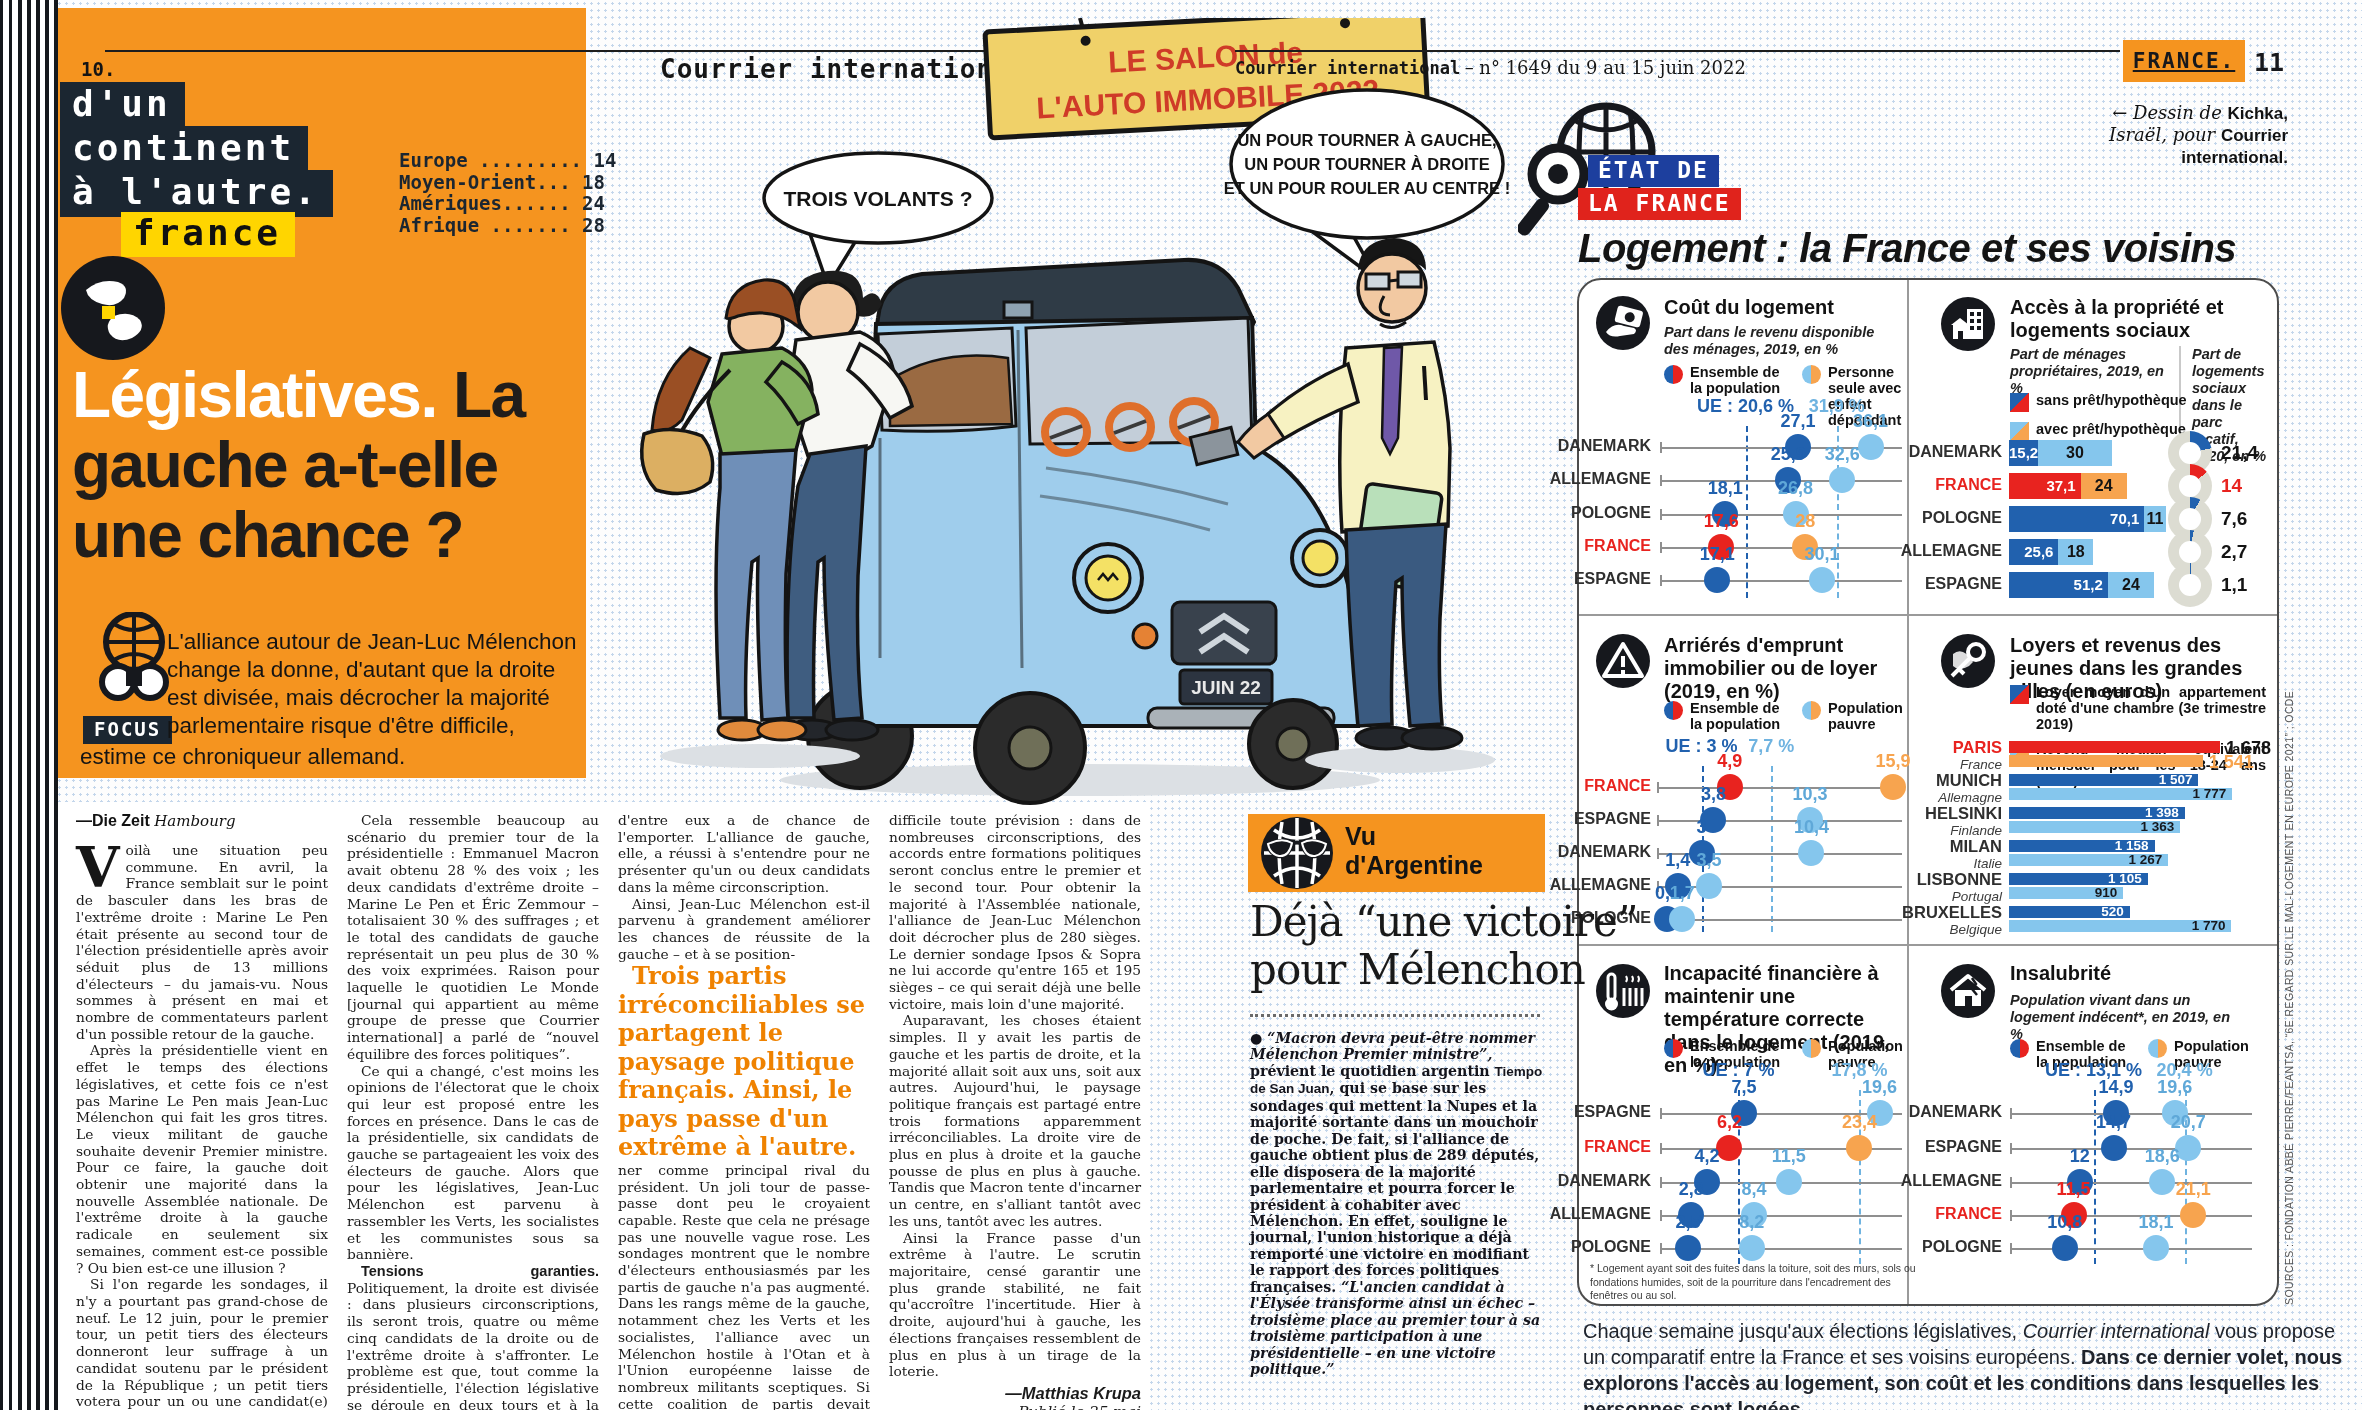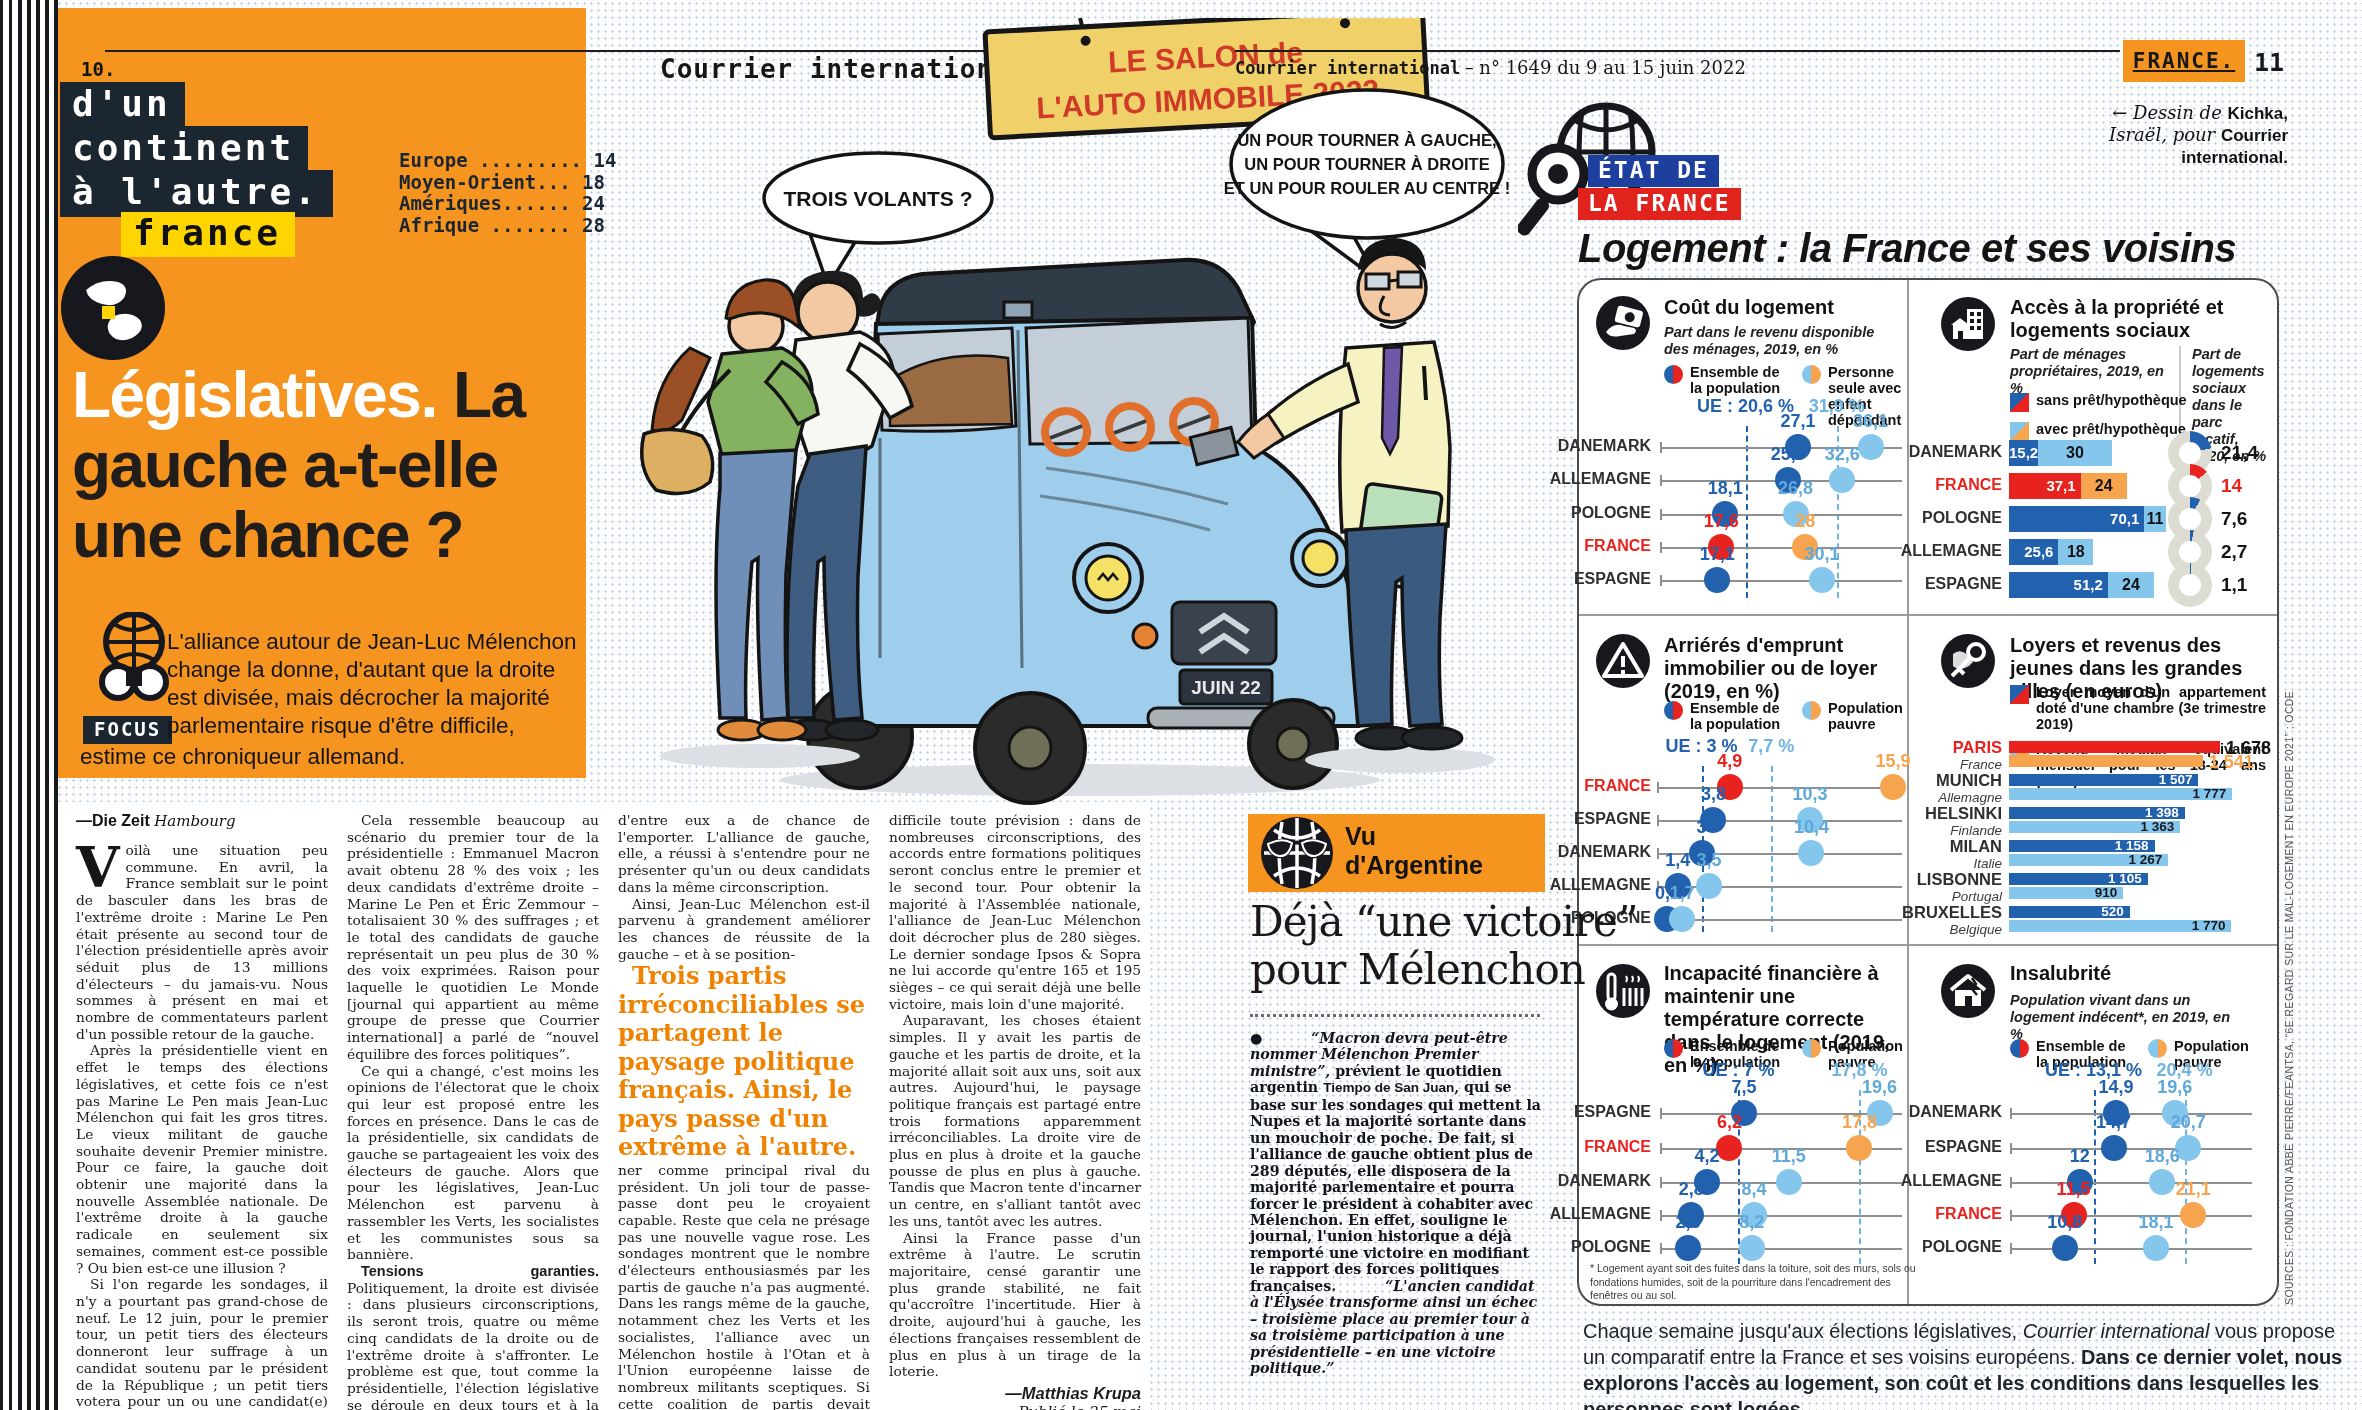--- a/index.html
+++ b/index.html
@@ -61,21 +61,21 @@
   .lead-in{font:bold 14.5px "Liberation Sans",sans-serif;}
   .pullquote{font:bold 24px/28.5px "DejaVu Serif",serif;color:#ef8200;text-align:left;margin:14px 0 14px;text-indent:0;}
   .sig{ text-align:right;font:italic bold 16.5px "Liberation Sans",sans-serif;margin-top:4px;}
   .sig-date{text-align:right;font:italic 15px "DejaVu Serif",serif;}
   
   .vu-banner{left:1248px;top:814px;width:297px;height:78px;background:#f5941f;}
   .vu-kicker{left:1345px;top:822px;font:800 25px "Liberation Sans",sans-serif;line-height:29px;color:#131313;}
   .vu-headline{left:1250px;top:898px;font:42px "DejaVu Serif",serif;line-height:48px;color:#191919;letter-spacing:-1px;}
   .vu-rule{left:1250px;top:1014px;width:290px;border-top:3px dotted #6a6a6a;}
   .vu-body{left:1250px;top:1030px;width:294px;font:bold 14.2px/16.45px "DejaVu Serif",serif;color:#14141c;text-align:left;}
-  .vu-body .bi{font-style:italic;margin-left:44px;}
+  .vu-body .bi{font-style:italic;}
   .vu-body .slab{font-family:"Liberation Sans",sans-serif;font-size:13.5px;}
   svg text{font-family:"Liberation Sans",sans-serif;}
 </style>
 </head>
 <body>
 
 <div id="stage">
 
   <div class="abs stripes"></div>
   <div class="abs orange-block"></div>
@@ -500,21 +500,21 @@
         <div style="position: absolute; left: 152.028px; top: 820px; width: 26px; height: 26px; border-radius: 50%; background: rgb(33, 97, 174);"></div>
         <div style="position: absolute; left: 130.028px; top: 797px; width: 70px; text-align: center; font: bold 18px &quot;Liberation Sans&quot;, sans-serif; color: rgb(33, 97, 174);">7,5</div>
         <div style="position: absolute; left: 287.593px; top: 820px; width: 26px; height: 26px; border-radius: 50%; background: rgb(133, 198, 237);"></div>
         <div style="position: absolute; left: 265.593px; top: 797px; width: 70px; text-align: center; font: bold 18px &quot;Liberation Sans&quot;, sans-serif; color: rgb(95, 168, 216);">19,6</div>
         <div style="position: absolute; left: 81px; top: 868px; width: 242px; height: 1.5px; background: rgb(143, 143, 143);"></div>
         <div style="position: absolute; left: 81px; top: 863px; width: 2px; height: 11px; background: rgb(143, 143, 143);"></div>
         <div style="position: absolute; left: -88px; top: 858px; width: 160px; text-align: right; font: bold 16px &quot;Liberation Sans&quot;, sans-serif; color: rgb(232, 35, 31);">FRANCE</div>
         <div style="position: absolute; left: 137.463px; top: 855px; width: 26px; height: 26px; border-radius: 50%; background: rgb(232, 35, 31);"></div>
         <div style="position: absolute; left: 115.463px; top: 832px; width: 70px; text-align: center; font: bold 18px &quot;Liberation Sans&quot;, sans-serif; color: rgb(232, 35, 31);">6,2</div>
         <div style="position: absolute; left: 267.426px; top: 855px; width: 26px; height: 26px; border-radius: 50%; background: rgb(247, 164, 79);"></div>
-        <div style="position: absolute; left: 245.426px; top: 832px; width: 70px; text-align: center; font: bold 18px &quot;Liberation Sans&quot;, sans-serif; color: rgb(247, 164, 79);">17,8</div>
+        <div style="position: absolute; left: 245.426px; top: 832px; width: 70px; text-align: center; font: bold 18px &quot;Liberation Sans&quot;, sans-serif; color: rgb(247, 164, 79);">23,4</div>
         <div style="position: absolute; left: 81px; top: 902px; width: 242px; height: 1.5px; background: rgb(143, 143, 143);"></div>
         <div style="position: absolute; left: 81px; top: 897px; width: 2px; height: 11px; background: rgb(143, 143, 143);"></div>
         <div style="position: absolute; left: -88px; top: 892px; width: 160px; text-align: right; font: 600 16px &quot;Liberation Sans&quot;, sans-serif; color: rgb(47, 47, 47);">DANEMARK</div>
         <div style="position: absolute; left: 115.056px; top: 889px; width: 26px; height: 26px; border-radius: 50%; background: rgb(33, 97, 174);"></div>
         <div style="position: absolute; left: 93.0556px; top: 866px; width: 70px; text-align: center; font: bold 18px &quot;Liberation Sans&quot;, sans-serif; color: rgb(33, 97, 174);">4,2</div>
         <div style="position: absolute; left: 196.843px; top: 889px; width: 26px; height: 26px; border-radius: 50%; background: rgb(133, 198, 237);"></div>
         <div style="position: absolute; left: 174.843px; top: 866px; width: 70px; text-align: center; font: bold 18px &quot;Liberation Sans&quot;, sans-serif; color: rgb(95, 168, 216);">11,5</div>
         <div style="position: absolute; left: 81px; top: 935px; width: 242px; height: 1.5px; background: rgb(143, 143, 143);"></div>
         <div style="position: absolute; left: 81px; top: 930px; width: 2px; height: 11px; background: rgb(143, 143, 143);"></div>
         <div style="position: absolute; left: -88px; top: 925px; width: 160px; text-align: right; font: 600 16px &quot;Liberation Sans&quot;, sans-serif; color: rgb(47, 47, 47);">ALLEMAGNE</div>

